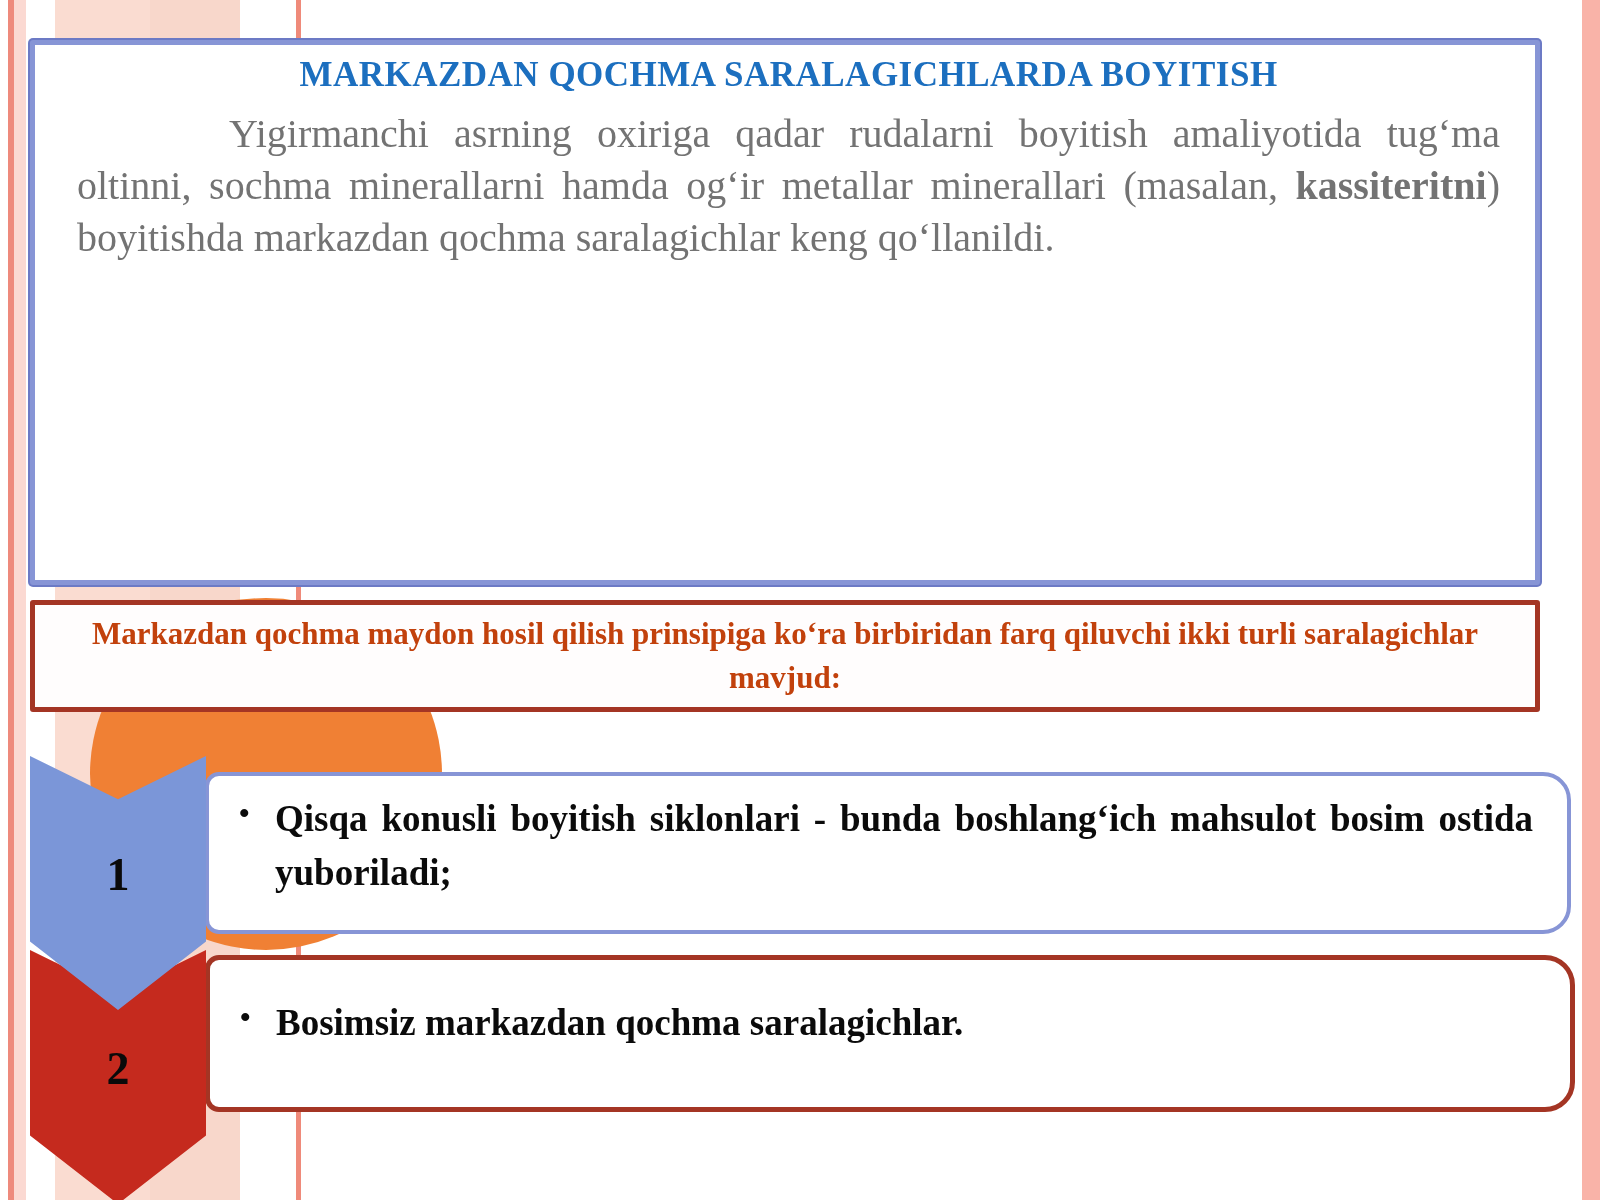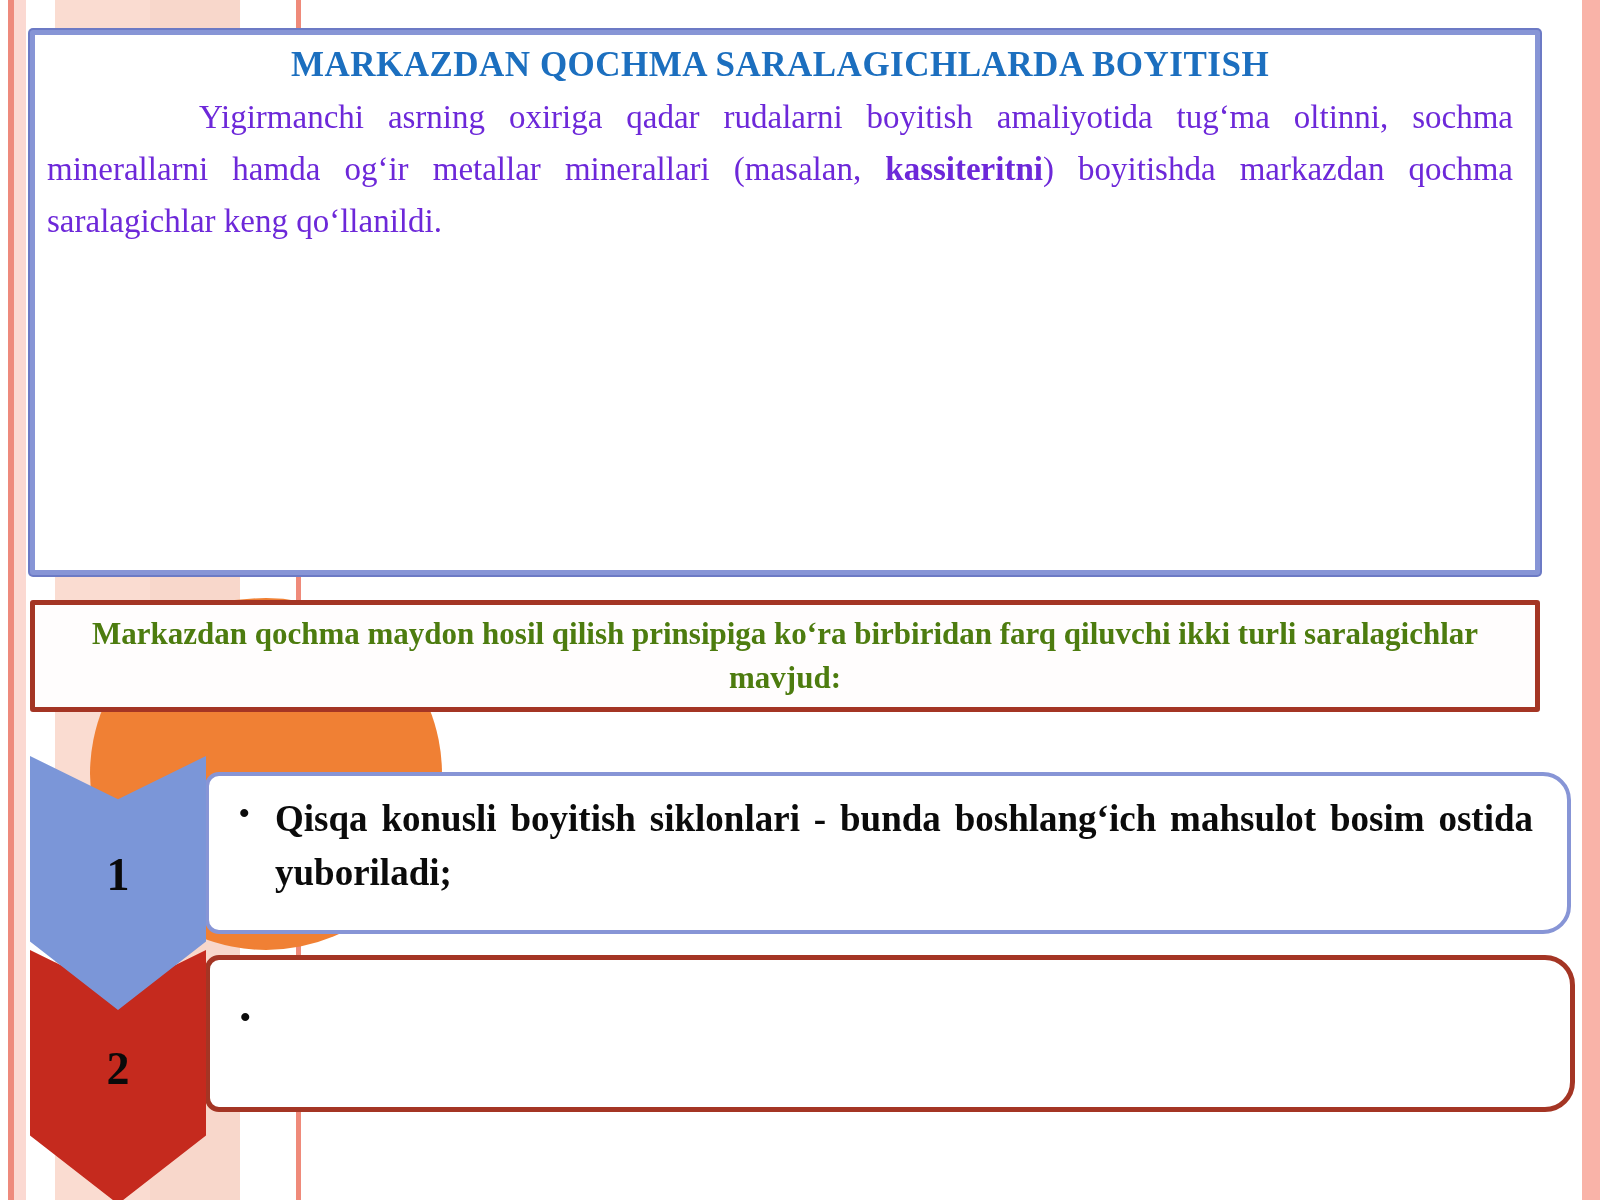--- a/index.html
+++ b/index.html
@@ -22,34 +22,34 @@
   .stripe.salmon-left{left:14px;width:12px;background:#fbd9d2;}
   .stripe.wide-a{left:55px;width:95px;background:#f6c0ab;opacity:.55;}
   .stripe.wide-b{left:150px;width:90px;background:#f0a78c;opacity:.45;}
   .stripe.red-mid{left:296px;width:5px;background:#ef8a7a;}
   .stripe.right-band{left:1582px;width:18px;background:#f9b3a8;}
 
   .blob{position:absolute;left:90px;top:598px;width:352px;height:352px;border-radius:50%;
         background:var(--orange);z-index:1;}
 
   
-  .main-box{position:absolute;left:30px;top:30px;width:1510px;height:545px;box-sizing:border-box;
+  .main-box{position:absolute;left:30px;top:40px;width:1510px;height:545px;box-sizing:border-box;
             background:#ffffff;border:5px solid var(--blue-border);border-radius:3px;
-            box-shadow:0 0 0 2px #6c7ac5;z-index:2;padding:8px 22px 0 12px;}
+            box-shadow:0 0 0 2px #6c7ac5;z-index:2;padding:8px 22px 0 29px;}
   .main-box h1{margin:2px 0 6px 0;text-align:center;font-size:35px;font-weight:bold;
                color:var(--title-blue);letter-spacing:.5px;}
-  .main-box p{margin:0;font-size:33px;line-height:52px;color:#6d28d9;text-align:justify;
+  .main-box p{margin:13px;font-size:40px;line-height:52px;color:#737373;text-align:justify;
               text-indent:152px;}
 
   
   .subtitle-box{position:absolute;left:30px;top:600px;width:1510px;height:112px;box-sizing:border-box;
                 background:#fffdfd;border:5px solid var(--red-border);border-radius:3px;z-index:2;
                 display:flex;align-items:center;justify-content:center;}
   .subtitle-box p{margin:10px;padding:0 26px;font-size:31px;line-height:44px;font-weight:bold;
-                  color:#4d7c0f;text-align:center;}
+                  color:#c2410c;text-align:center;}
 
   
   .item-box{position:absolute;box-sizing:border-box;background:#ffffff;z-index:2;}
   .item-box.first{left:205px;top:772px;width:1366px;height:162px;border:4px solid var(--blue-border);
                   border-radius:14px 28px 28px 14px;}
   .item-box.second{left:205px;top:955px;width:1370px;height:157px;border:5px solid var(--red-border);
                    border-radius:14px 30px 30px 14px;}
   .item-text{position:relative;margin:0;padding:16px 34px 0 66px;font-size:37px;line-height:54px;
              font-weight:bold;color:#0b0b0b;text-align:justify;}
   .item-box.second .item-text{padding-top:36px;text-align:left;}
@@ -86,21 +86,21 @@
 
   <div class="subtitle-box">
     <p>Markazdan qochma maydon hosil qilish prinsipiga ko‘ra birbiridan farq qiluvchi ikki turli saralagichlar mavjud:</p>
   </div>
 
   <div class="item-box first">
     <p class="item-text"><span class="bullet">•</span><span>Qisqa konusli boyitish siklonlari - bunda boshlang‘ich mahsulot bosim ostida yuboriladi;</span></p>
   </div>
 
   <div class="item-box second">
-    <p class="item-text"><span class="bullet">•</span></p>
+    <p class="item-text"><span class="bullet">•</span><span>Bosimsiz markazdan qochma saralagichlar.</span></p>
   </div>
 
   <div class="chev two">
     <span class="num">2</span>
   </div>
   <div class="chev one">
     <span class="num">1</span>
   </div>
 
 </div>

